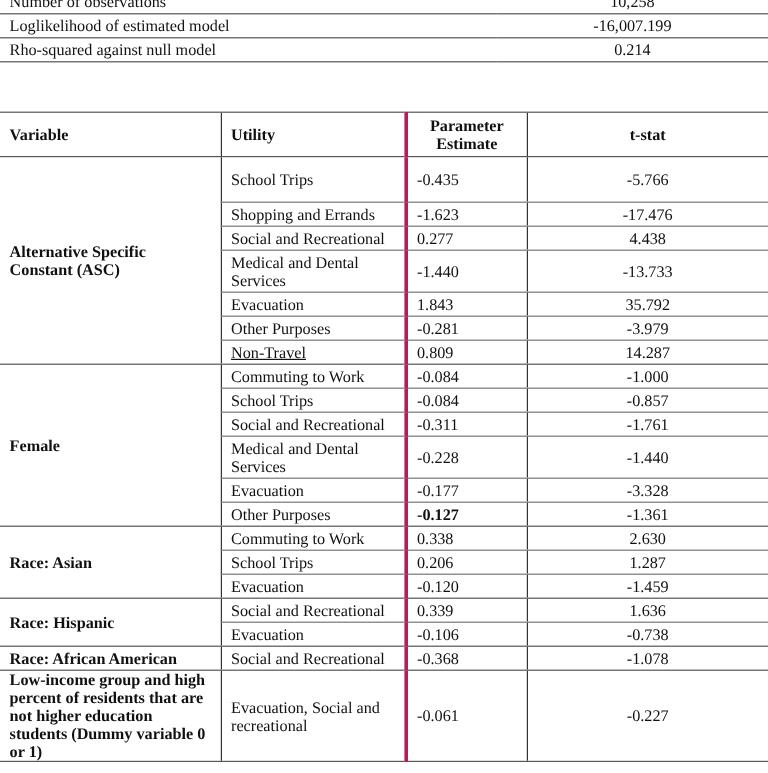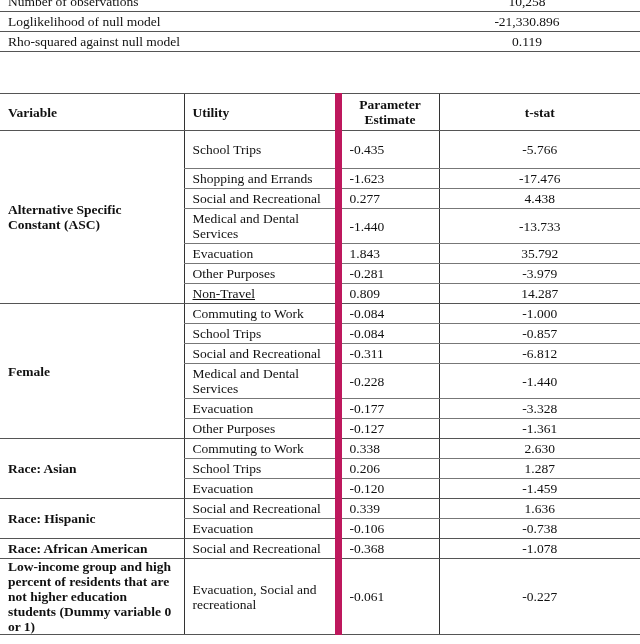--- a/index.html
+++ b/index.html
@@ -19,43 +19,43 @@
     #main th {
       font-weight: bold; text-align: left; height: 36px;
       border-top: 1px solid #555; border-bottom: 1px solid #555;
     }
     #main th.c { text-align: center; }
     #main td { border-bottom: 1px solid #777; height: 19px; }
     #main .col-var { width: 184px; }
     #main .col-util { width: 154px; }
     #main .col-est { width: 101px; }
     #main td.util, #main th.util { border-left: 1px solid #333; }
-    #main td.est, #main th.est { border-left: 7px solid #be185d; }
+    #main td.est, #main th.est { border-left: 3px solid #be185d; }
     #main td.tst, #main th.tst { border-left: 1px solid #333; text-align: center; font-family: Liberation Serif, serif; }
     #main td.var { vertical-align: middle; border-bottom: 1px solid #555; font-weight: bold; }
     #main tr.tall td { height: 34px; }
     #main tr.first-tall td { height: 37px; }
     #main tr.last td { height: 70px; border-bottom: 1px solid #555; }
   </style>
 </head>
 <body>
 
 <table id="summary">
   <tbody id="summary-body">
       <tr>
         <td>Number of observations</td>
         <td class="val">10,258</td>
       </tr>
       <tr>
-        <td>Loglikelihood of null model</td>
-        <td class="val">-21,330.896</td>
+        <td>Loglikelihood of estimated model</td>
+        <td class="val">-16,007.199</td>
       </tr>
       <tr>
         <td>Rho-squared against null model</td>
-        <td class="val">0.119</td>
+        <td class="val">0.214</td>
       </tr>
     </tbody>
 </table>
 
 <table id="main">
   <colgroup>
     <col class="col-var">
       <col class="col-util">
       <col class="col-est">
       <col>
@@ -112,35 +112,35 @@
         <td class="tst">-1.000</td>
       </tr>
       <tr>
         <td class="util">School Trips</td>
         <td class="est">-0.084</td>
         <td class="tst">-0.857</td>
       </tr>
       <tr>
         <td class="util">Social and Recreational</td>
         <td class="est">-0.311</td>
-        <td class="tst">-6.812</td>
+        <td class="tst">-1.761</td>
       </tr>
       <tr class="tall">
         <td class="util">Medical and Dental Services</td>
         <td class="est">-0.228</td>
         <td class="tst">-1.440</td>
       </tr>
       <tr>
         <td class="util">Evacuation</td>
         <td class="est">-0.177</td>
         <td class="tst">-3.328</td>
       </tr>
       <tr>
         <td class="util" style="border-bottom: 1px solid rgb(85, 85, 85);">Other Purposes</td>
-        <td class="est" style="border-bottom: 1px solid rgb(85, 85, 85);">-0.127</td>
+        <td class="est" style="border-bottom: 1px solid rgb(85, 85, 85); font-weight: bold;">-0.127</td>
         <td class="tst" style="border-bottom: 1px solid rgb(85, 85, 85);">-1.361</td>
       </tr>
       <tr>
         <td class="var" rowspan="3">Race: Asian</td>
         <td class="util">Commuting to Work</td>
         <td class="est">0.338</td>
         <td class="tst">2.630</td>
       </tr>
       <tr>
         <td class="util">School Trips</td>

